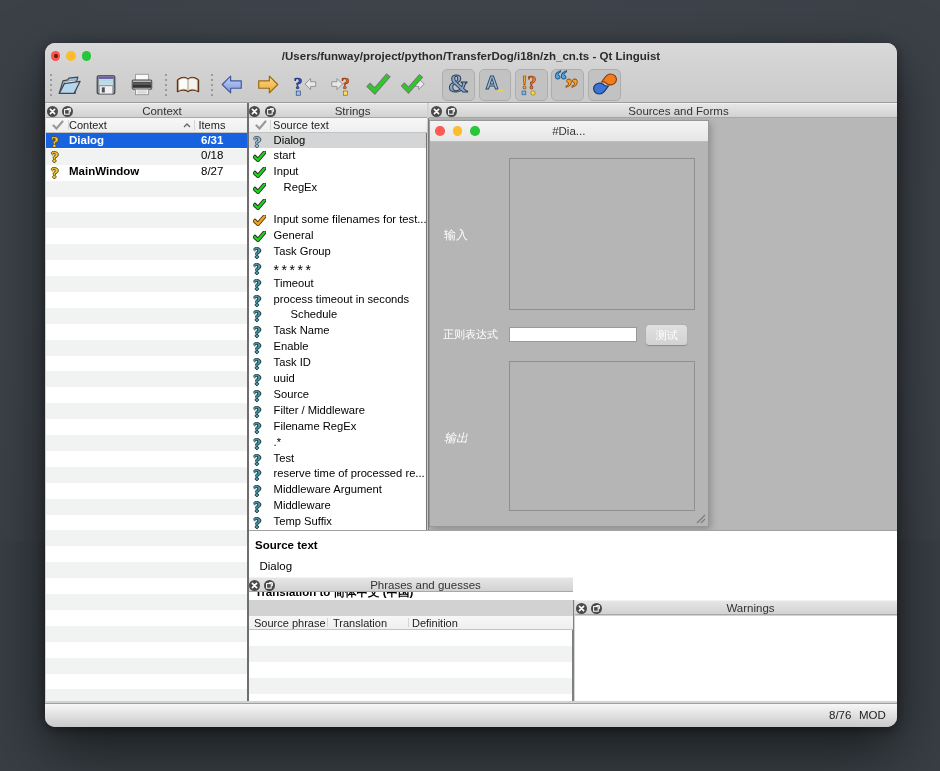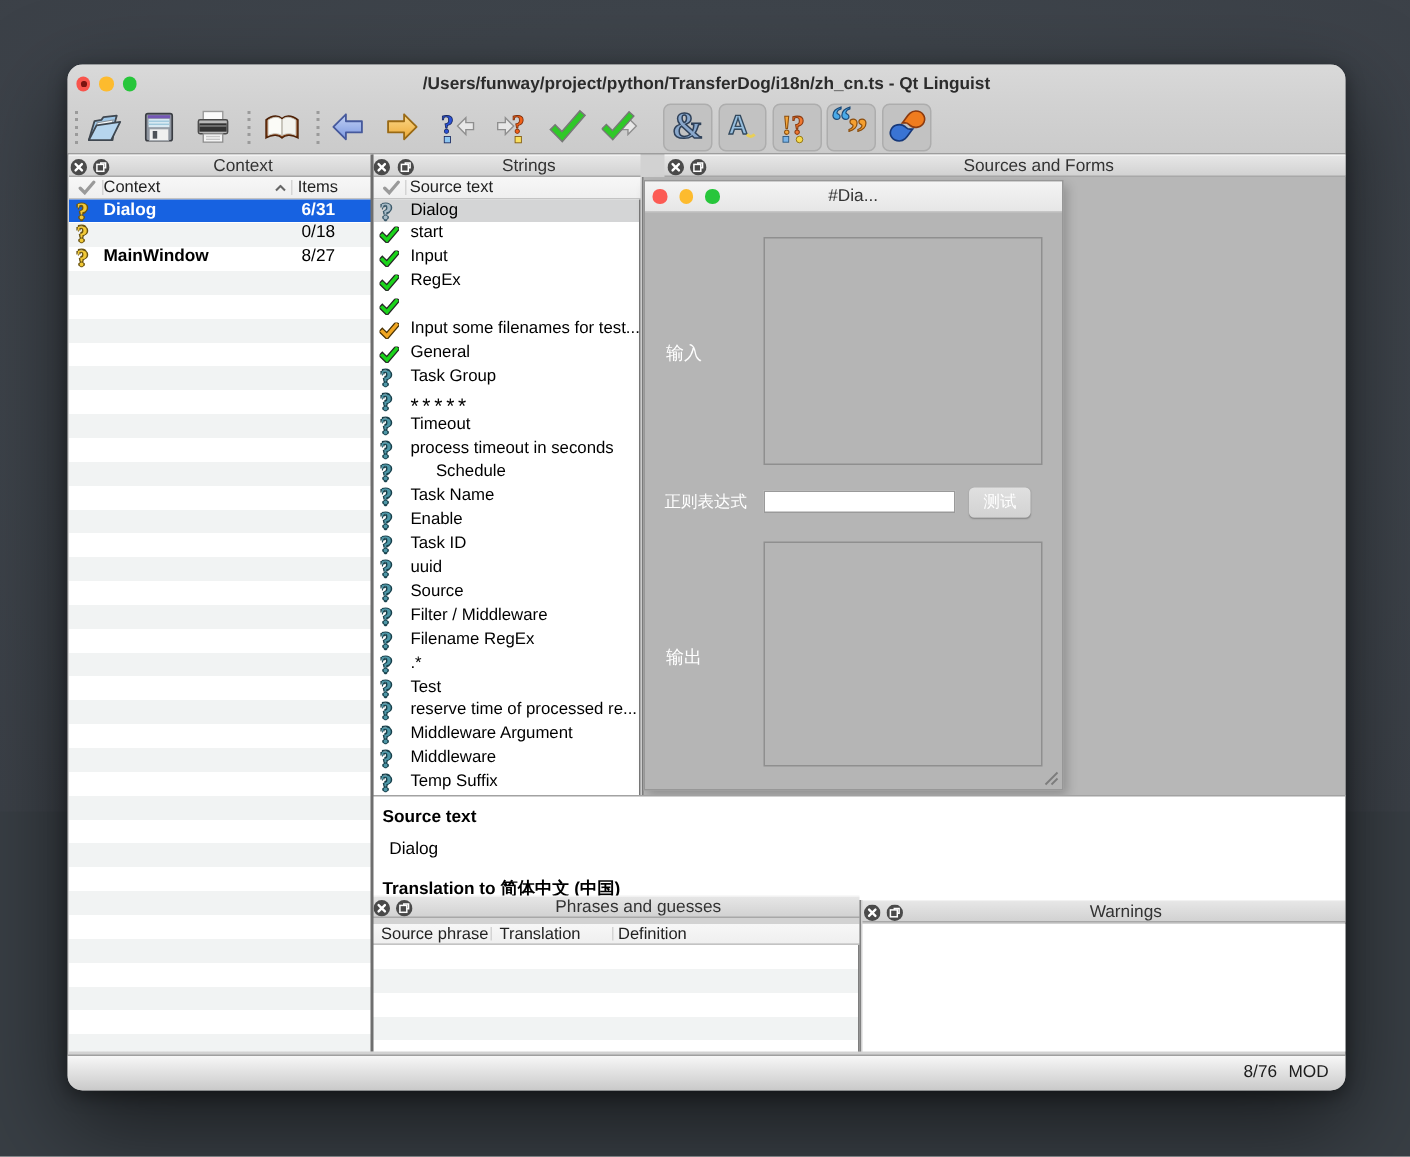--- a/index.html
+++ b/index.html
@@ -249,21 +249,21 @@
             <path d="M2 6.6 L5.3 9.8 L12.2 1.8" fill="none" stroke="#272727" stroke-width="4.4" stroke-linecap="square"></path>
             <path d="M2 6.6 L5.3 9.8 L12.2 1.8" fill="none" stroke="#1bd41b" stroke-width="2.5" stroke-linecap="square"></path>
           </svg>
           <span class="txt" style="left:25px;">Input</span>
         </div>
     <div class="row" style="top:47.7px;">
           <svg style="position:absolute; left:4.5px; top:3px;" width="13" height="11" viewBox="0 0 14 12">
             <path d="M2 6.6 L5.3 9.8 L12.2 1.8" fill="none" stroke="#272727" stroke-width="4.4" stroke-linecap="square"></path>
             <path d="M2 6.6 L5.3 9.8 L12.2 1.8" fill="none" stroke="#1bd41b" stroke-width="2.5" stroke-linecap="square"></path>
           </svg>
-          <span class="txt" style="left:25px;">RegEx</span>
+          <span class="txt" style="left:35px;">RegEx</span>
         </div>
     <div class="row" style="top:63.6px;">
           <svg style="position:absolute; left:4.5px; top:3px;" width="13" height="11" viewBox="0 0 14 12">
             <path d="M2 6.6 L5.3 9.8 L12.2 1.8" fill="none" stroke="#272727" stroke-width="4.4" stroke-linecap="square"></path>
             <path d="M2 6.6 L5.3 9.8 L12.2 1.8" fill="none" stroke="#1bd41b" stroke-width="2.5" stroke-linecap="square"></path>
           </svg>
           <span class="txt" style="left:42px;margin-top:32px;">Output</span>
         </div>
     <div class="row" style="top:79.5px;">
           <svg style="position:absolute; left:4.5px; top:3px;" width="13" height="11" viewBox="0 0 14 12">
@@ -346,21 +346,21 @@
     <div class="row" style="top:365.7px;">
           <span class="qicon qt" style="left:5px;">?</span>
           <span class="txt" style="left:25px;">Middleware</span>
         </div>
     <div class="row" style="top:381.6px;">
           <span class="qicon qt" style="left:5px;">?</span>
           <span class="txt" style="left:25px;">Temp Suffix</span>
         </div>
   </div>
 
-  <div class="dockhead" style="left:398px; width:469px;">
+  <div class="dockhead" style="left:384px; width:469px;">
     <svg class="dbtn" style="left:1.5px;" viewBox="0 0 11 11">
           <circle cx="5.5" cy="5.5" r="5.5" fill="#4a4a4a"></circle>
           <path d="M3.4 3.4 L7.6 7.6 M7.6 3.4 L3.4 7.6" stroke="#fff" stroke-width="1.6" stroke-linecap="round"></path>
         </svg>
     <svg class="dbtn" style="left:16.5px;" viewBox="0 0 11 11">
           <circle cx="5.5" cy="5.5" r="5.5" fill="#4a4a4a"></circle>
           <rect x="2.6" y="3.6" width="4.6" height="4.6" fill="none" stroke="#fff" stroke-width="1"></rect>
           <path d="M5.2 3.6 V2.6 H8.4 V5.8 H7.4" fill="none" stroke="#fff" stroke-width="1"></path>
         </svg>
     <div class="title" style="left:30px; width:439px;">Sources and Forms</div>
@@ -376,34 +376,34 @@
       <div class="tl" style="left:40.8px; top:5.8px; background:#27c63b;"></div>
       <div style="position:absolute; left:0; width:100%; text-align:center; line-height:21px; font-size:11.5px; color:#333;">#Dia...</div>
     </div>
     <div style="position:absolute; left:14.5px; top:106px; font-size:12px; color:#fff;">输入</div>
     <div style="position:absolute; left:79.3px; top:37px; width:186.5px; height:152px; border:1px solid #8f8f8f;"></div>
     <div style="position:absolute; left:13.5px; top:206px; font-size:11px; color:#fff;">正则表达式</div>
     <div style="position:absolute; left:79.3px; top:206px; width:128.4px; height:15.5px; background:#fff; border:1px solid #9a9a9a;"></div>
     <div style="position:absolute; left:216.3px; top:204.8px; width:41.7px; height:20px; border-radius:3.5px;
          background:linear-gradient(#e0e0e0,#d2d2d2); box-shadow:0 0.5px 1px rgba(0,0,0,.25);
          color:#fff; font-size:11px; text-align:center; line-height:20px;">测试</div>
-    <div style="position:absolute; left:14.5px; top:309px; font-size:12px; color:#fff;">输出</div>
+    <div style="position:absolute; left:14.5px; top:309px; font-size:12px; color:#fff;font-style:italic;">输出</div>
     <div style="position:absolute; left:79.3px; top:240.3px; width:186.5px; height:150px; border:1px solid #8f8f8f;"></div>
     <svg style="position:absolute; right:2px; bottom:2px;" width="10" height="10" viewBox="0 0 10 10">
       <path d="M9 1 L1 9 M9 5 L5 9" stroke="#7c7c7c" stroke-width="1.2"></path>
     </svg>
   </div>
 
   <div style="position:absolute; left:203px; top:486.5px; width:648.5px; height:70px; background:#fff; border-top:1px solid #a2a2a2;">
     <div style="position:absolute; left:7px; top:8px; font-size:11.5px; font-weight:bold; color:#000;">Source text</div>
     <div style="position:absolute; left:11.5px; top:29.5px; font-size:11.5px; color:#000;">Dialog</div>
     <div style="position:absolute; left:7px; top:54.5px; font-size:11.5px; font-weight:bold; color:#000;">Translation to 简体中文 (中国)</div>
   </div>
 
-  <div class="dockhead" style="left:203px; top:554px; width:325px;">
+  <div class="dockhead" style="left:203px; top:534px; width:325px;">
     <svg class="dbtn" style="left:0.5px;" viewBox="0 0 11 11">
           <circle cx="5.5" cy="5.5" r="5.5" fill="#4a4a4a"></circle>
           <path d="M3.4 3.4 L7.6 7.6 M7.6 3.4 L3.4 7.6" stroke="#fff" stroke-width="1.6" stroke-linecap="round"></path>
         </svg>
     <svg class="dbtn" style="left:16px;" viewBox="0 0 11 11">
           <circle cx="5.5" cy="5.5" r="5.5" fill="#4a4a4a"></circle>
           <rect x="2.6" y="3.6" width="4.6" height="4.6" fill="none" stroke="#fff" stroke-width="1"></rect>
           <path d="M5.2 3.6 V2.6 H8.4 V5.8 H7.4" fill="none" stroke="#fff" stroke-width="1"></path>
         </svg>
     <div class="title" style="left:30px; width:295px;">Phrases and guesses</div>

